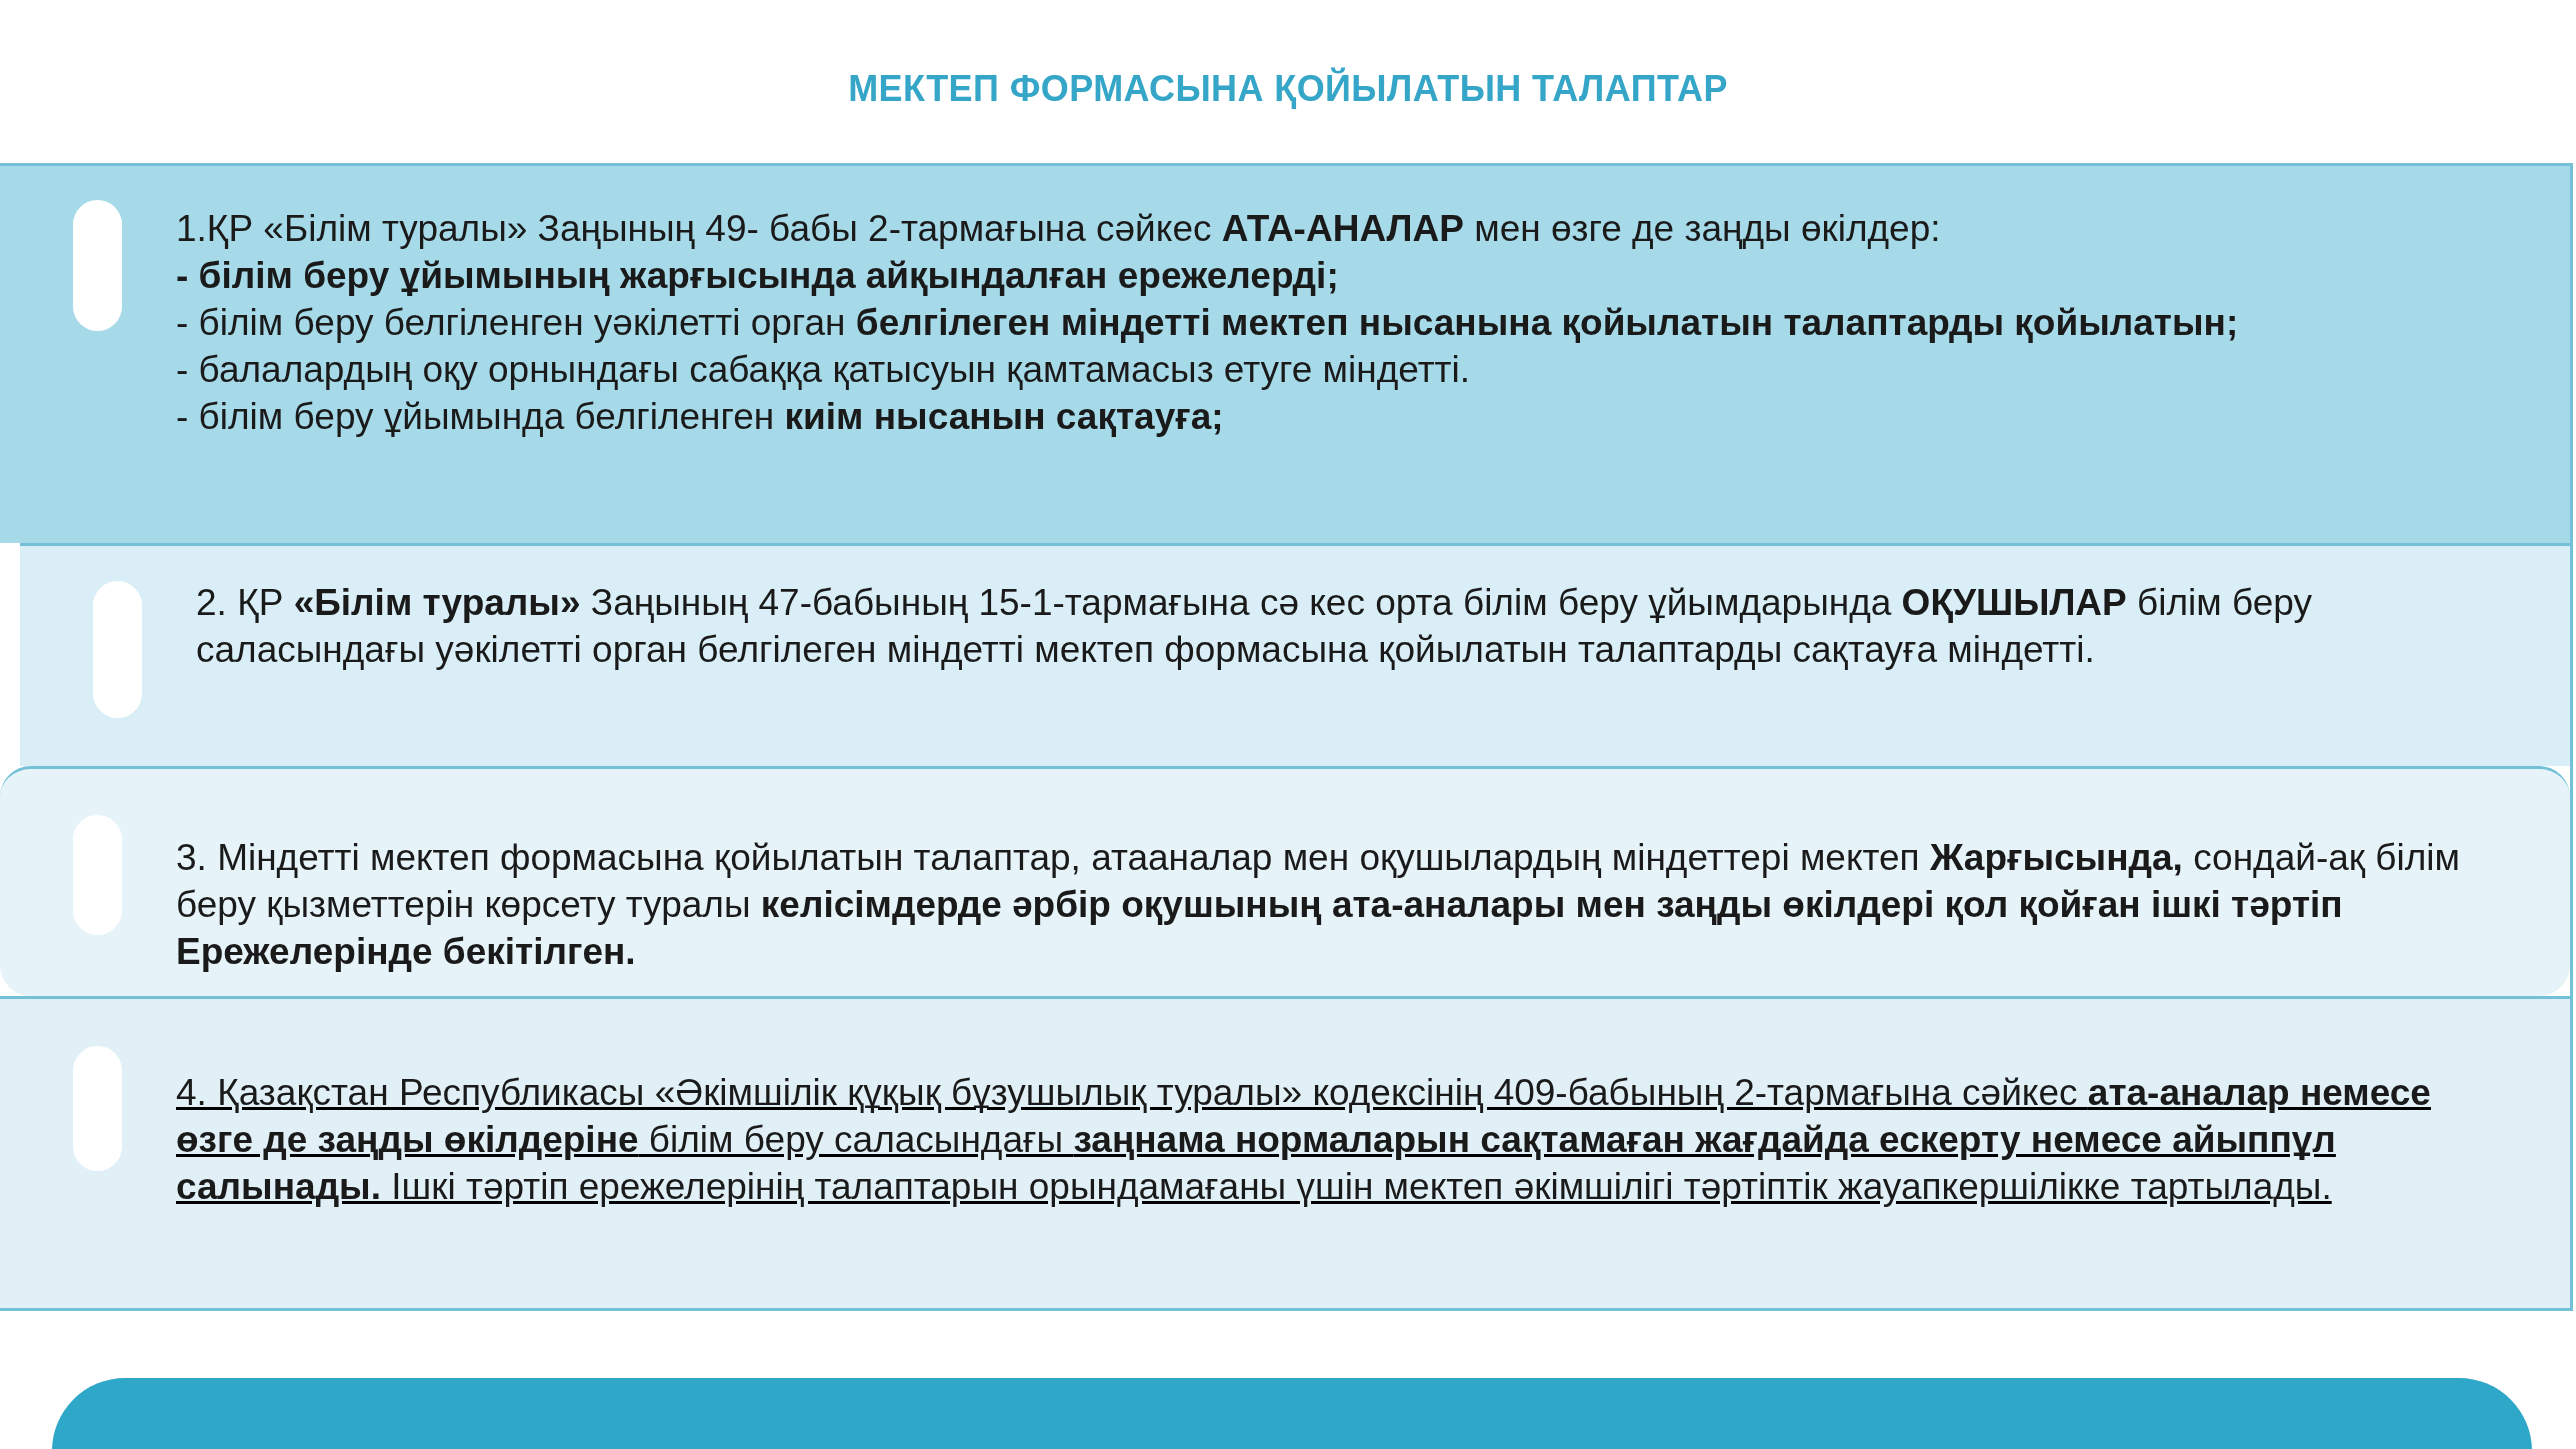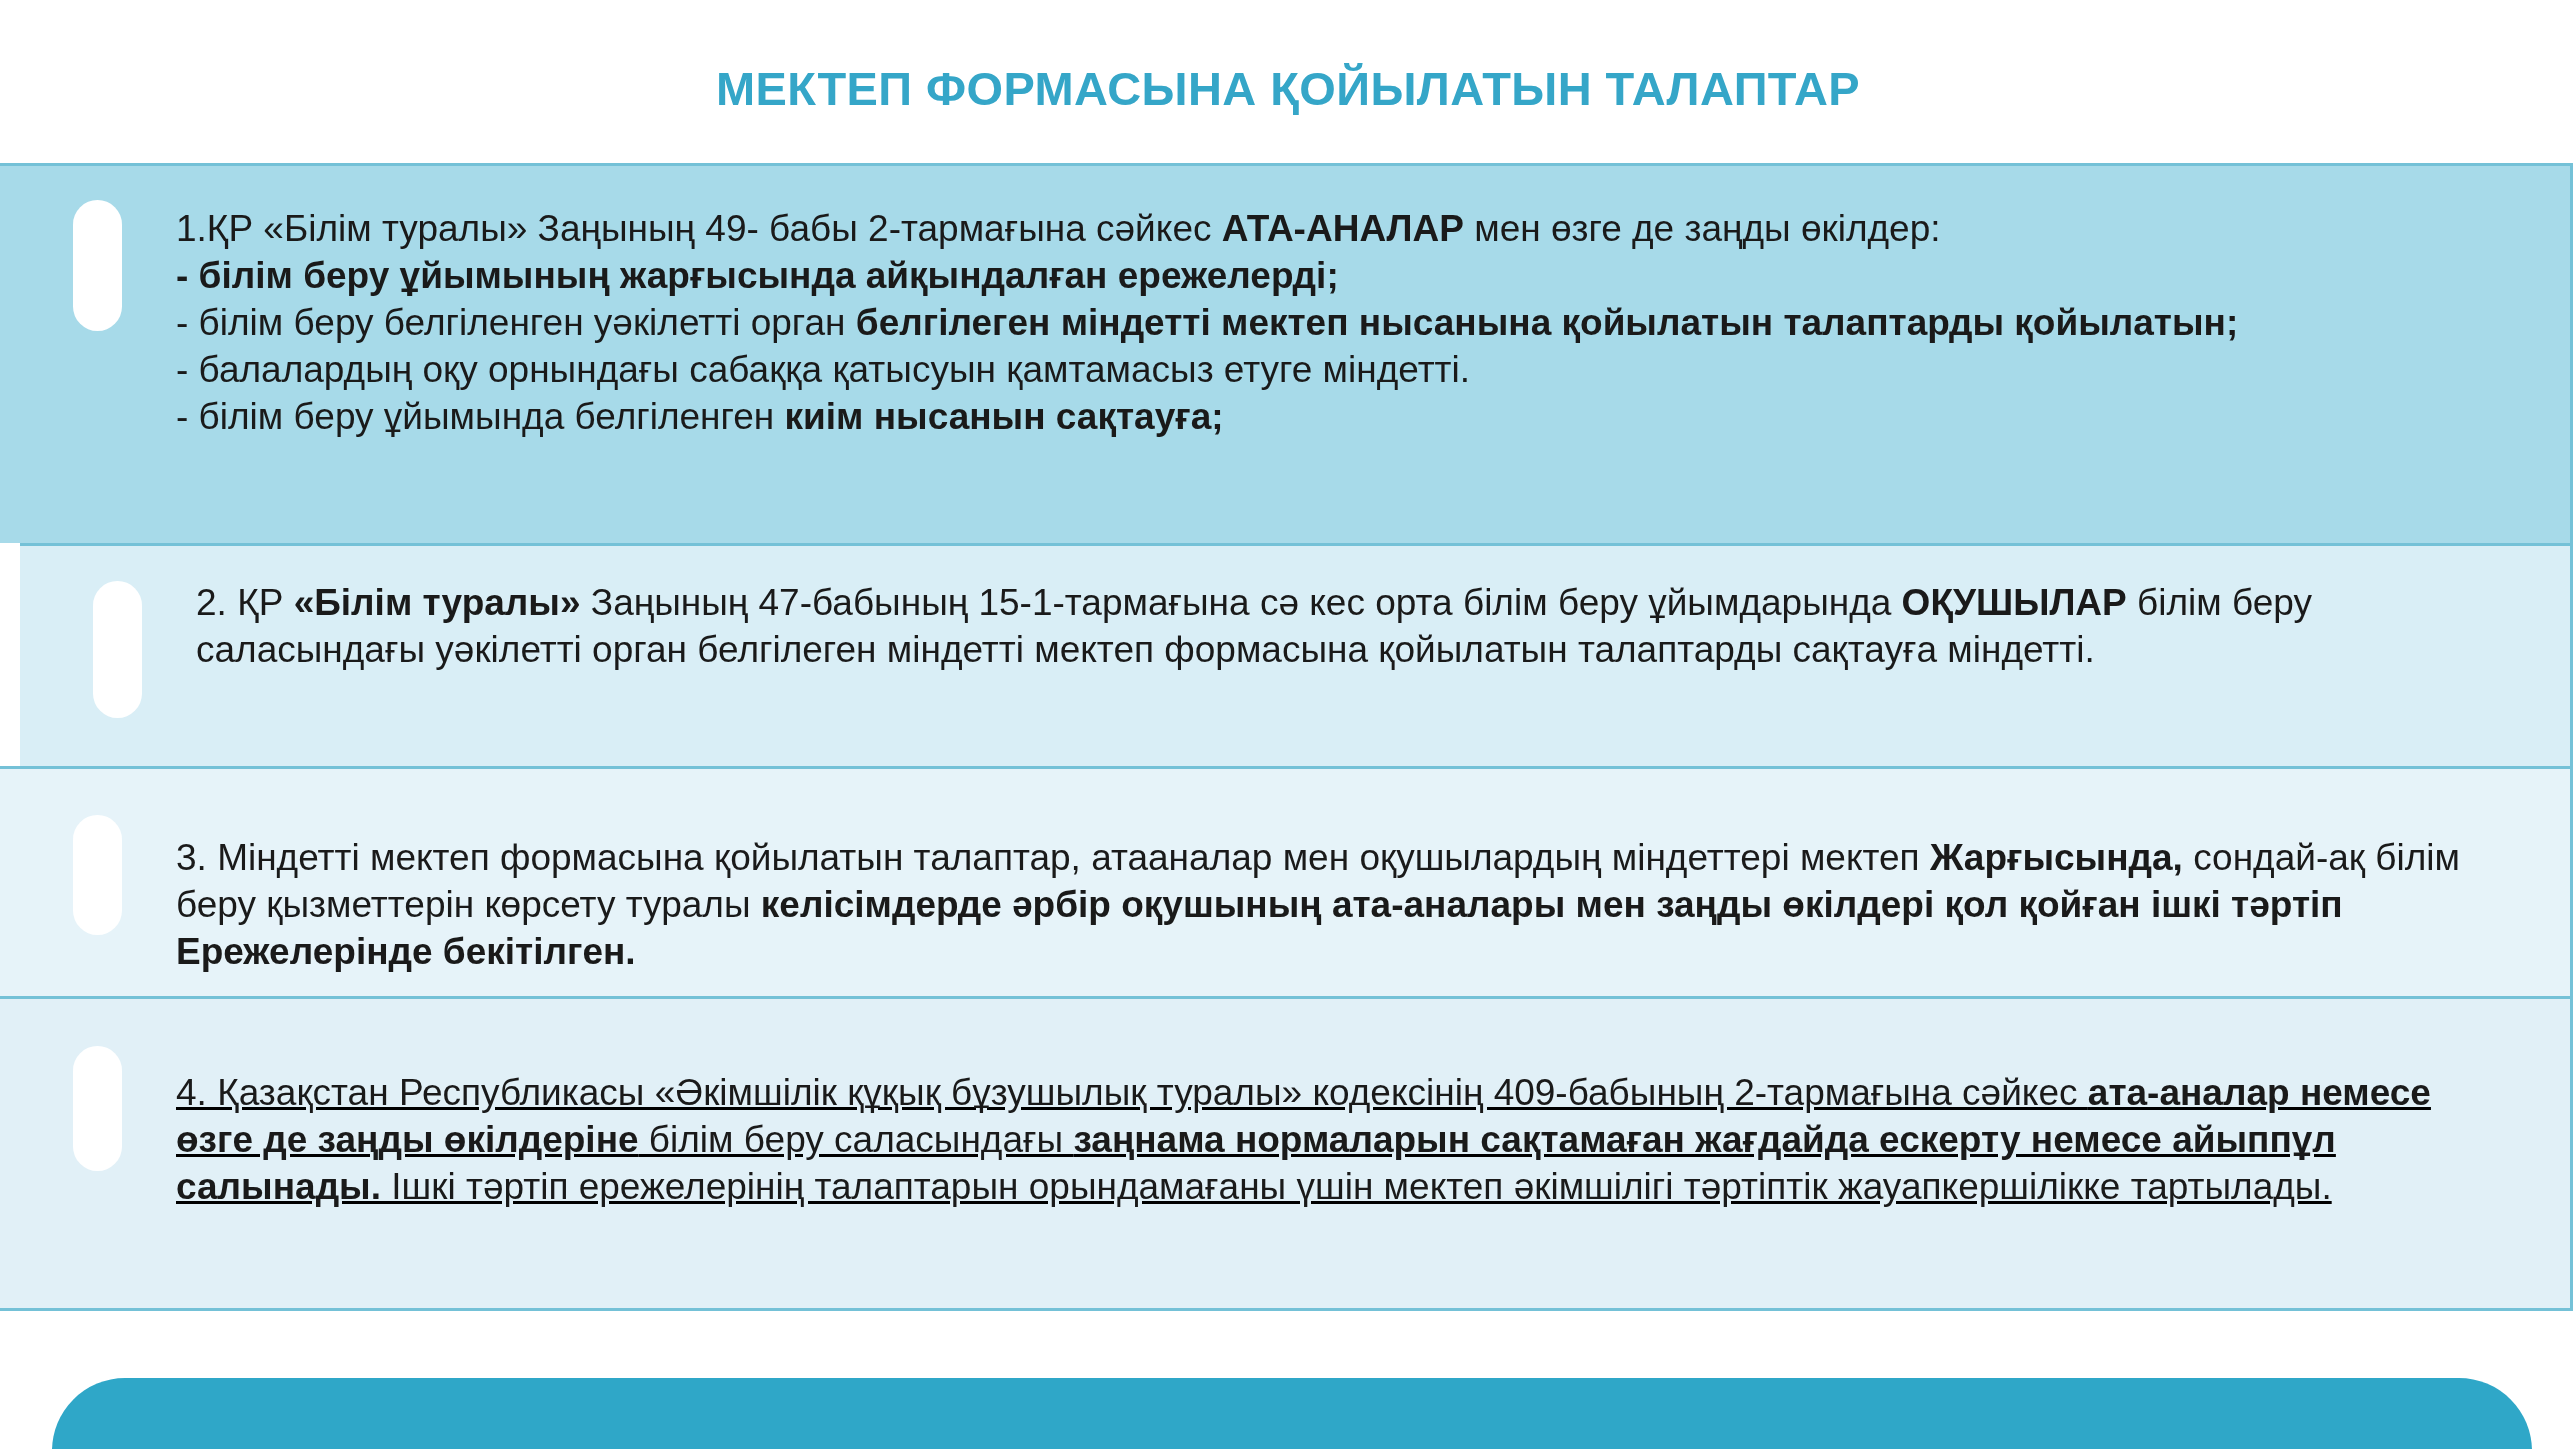--- a/index.html
+++ b/index.html
@@ -18,21 +18,21 @@
     width:100%;
     height:163px;
     display:flex;
     align-items:flex-end;
     justify-content:center;
     box-sizing:border-box;
     padding-bottom:48px;
   }
   h1.page-title{
     margin:0;
-    font-size:47px;
+    font-size:36px;
     line-height:53px;
     font-weight:bold;
     color:var(--title-color,#35a6c8);
     letter-spacing:0.4px;
     white-space:nowrap;
   }
   
   .blocks{
     position:absolute;
     top:163px;
@@ -104,21 +104,21 @@
         </div>
     </section>
 
     <section class="block" style="background: rgb(217, 238, 246);">
       <span class="pill"></span>
       <div class="block-text">
           <div class="para"><span>2. ҚР </span><b>«Білім туралы»</b><span> Заңының 47-бабының 15-1-тармағына сә кес орта білім беру ұйымдарында </span><b>ОҚУШЫЛАР</b><span> білім беру саласындағы уәкілетті орган белгілеген міндетті мектеп формасына қойылатын талаптарды сақтауға міндетті.</span></div>
         </div>
     </section>
 
-    <section class="block" style="background: rgb(230, 243, 249);">
+    <section class="block" style="background: rgb(230, 243, 249); border-radius: 31px;">
       <span class="pill"></span>
       <div class="block-text">
           <div class="para"><span>3. Міндетті мектеп формасына қойылатын талаптар, атааналар мен оқушылардың міндеттері мектеп </span><b>Жарғысында,</b><span> сондай-ақ білім беру қызметтерін көрсету туралы </span><b>келісімдерде әрбір оқушының ата-аналары мен заңды өкілдері қол қойған ішкі тәртіп Ережелерінде бекітілген.</b></div>
         </div>
     </section>
 
     <section class="block" style="background: rgb(225, 240, 247);">
       <span class="pill"></span>
       <div class="block-text">
           <div class="para"><span>4. Қазақстан Республикасы «Әкімшілік құқық бұзушылық туралы» кодексінің 409-бабының 2-тармағына сәйкес </span><b>ата-аналар немесе өзге де заңды өкілдеріне</b><span> білім беру саласындағы </span><b>заңнама нормаларын сақтамаған жағдайда ескерту немесе айыппұл салынады.</b><span> Ішкі тәртіп ережелерінің талаптарын орындамағаны үшін мектеп әкімшілігі тәртіптік жауапкершілікке тартылады.</span></div>

